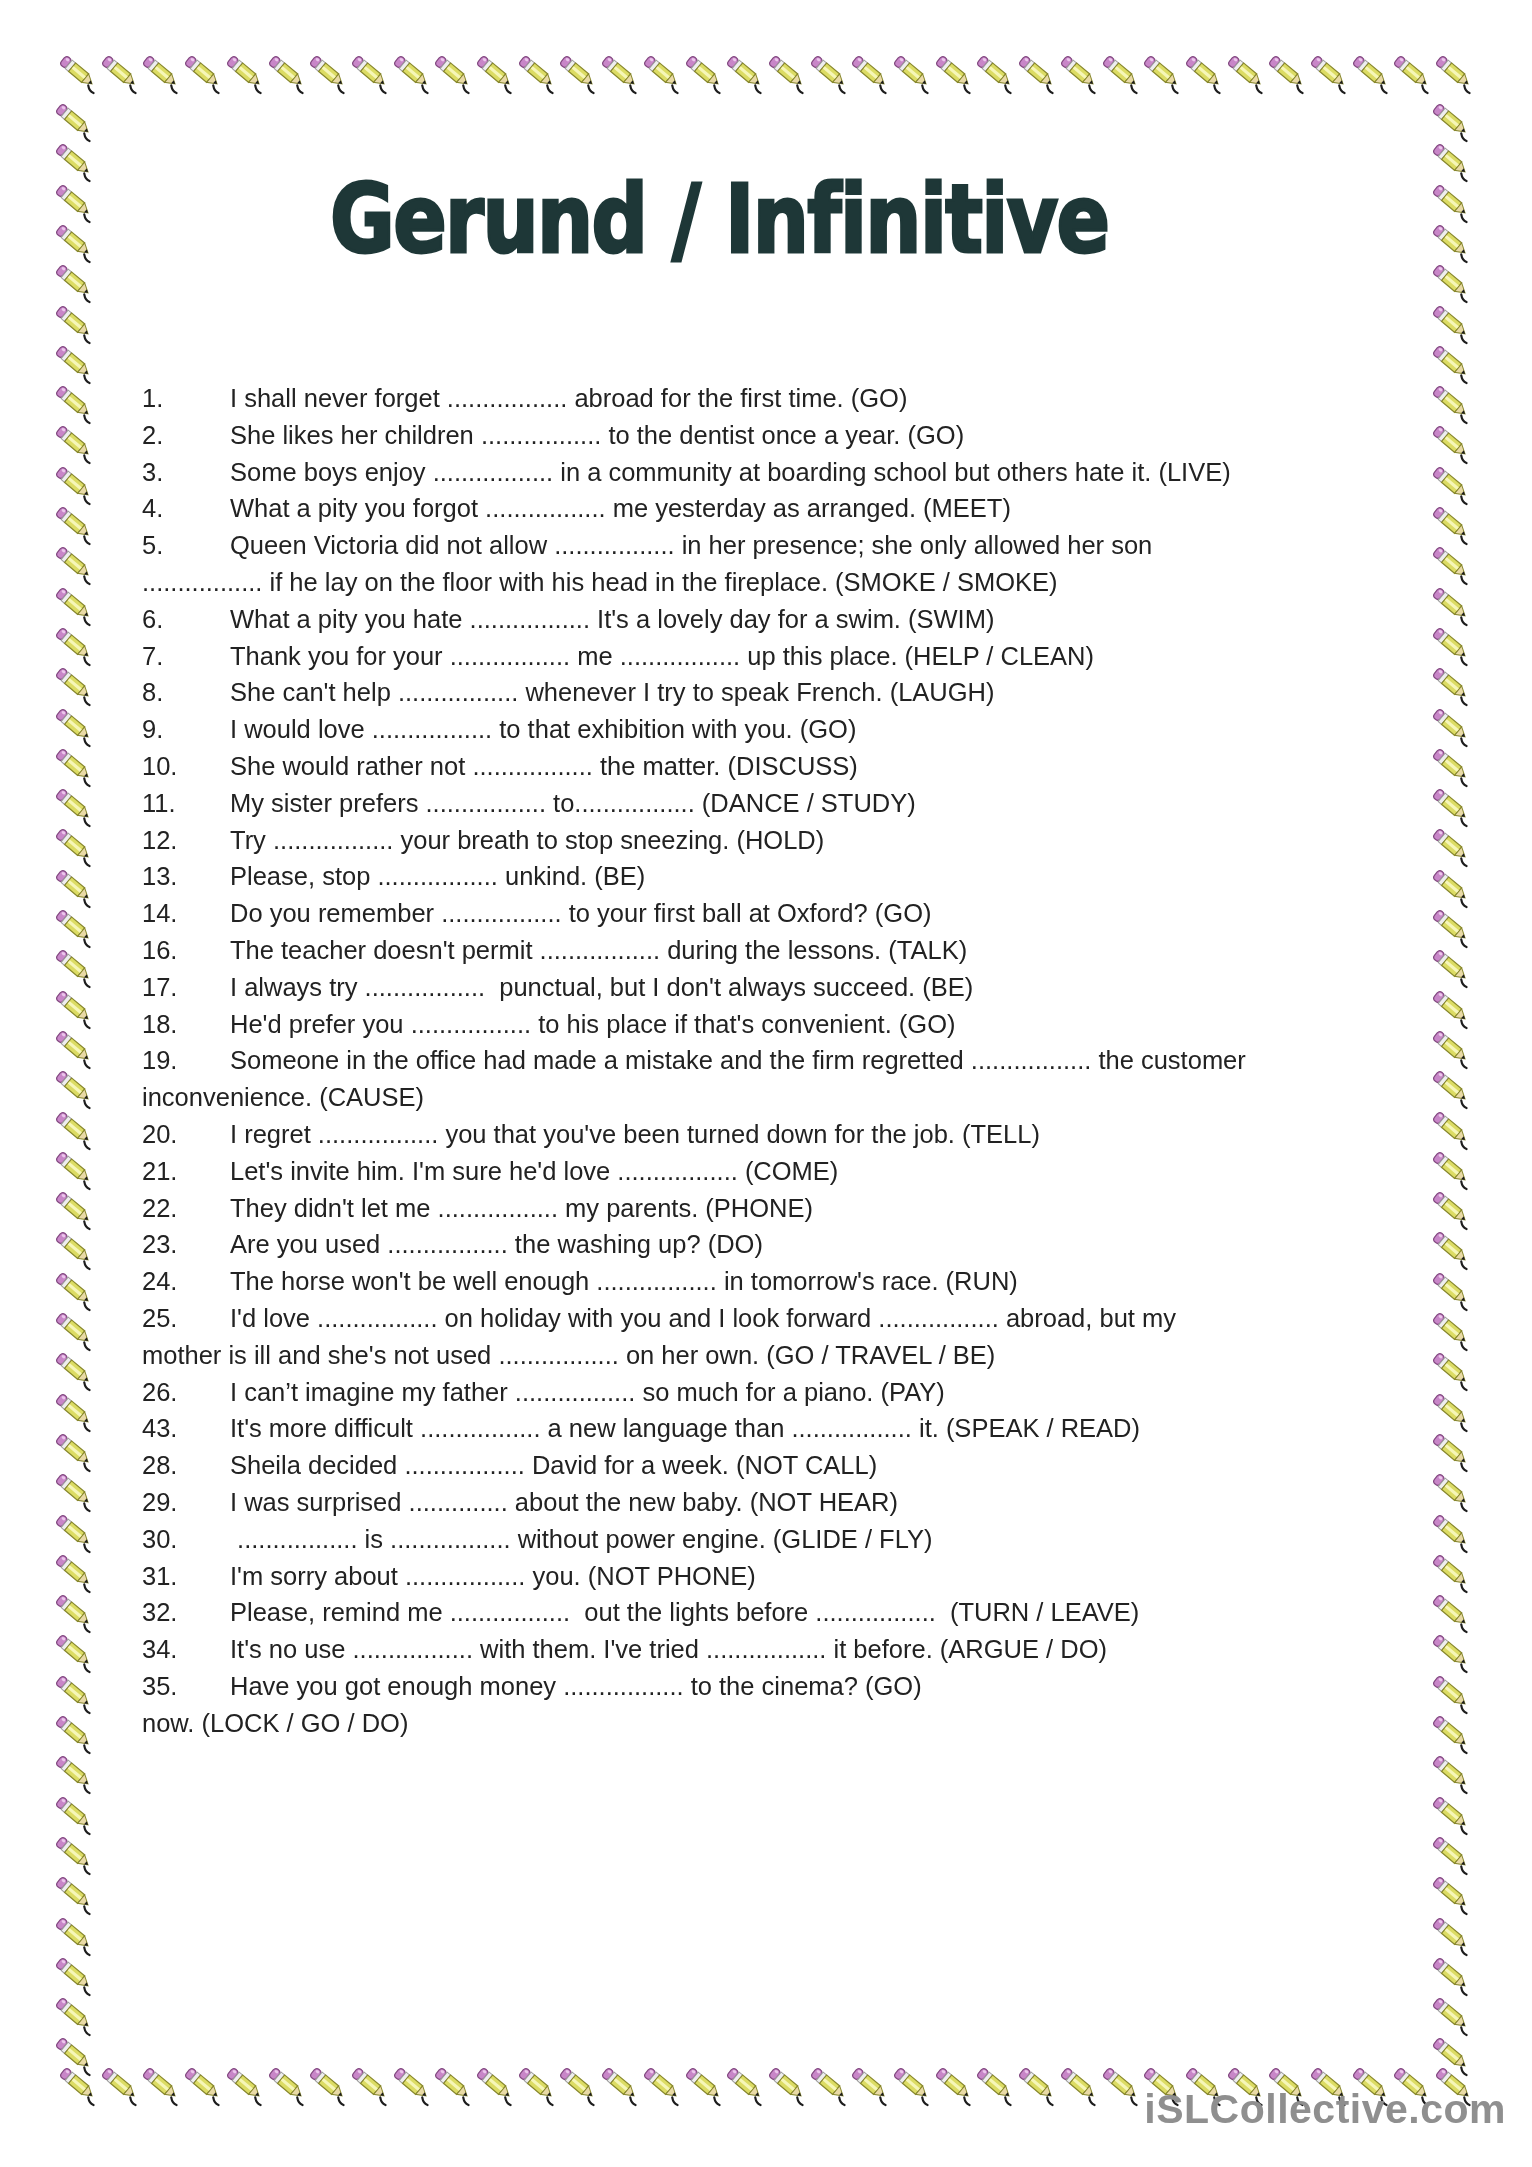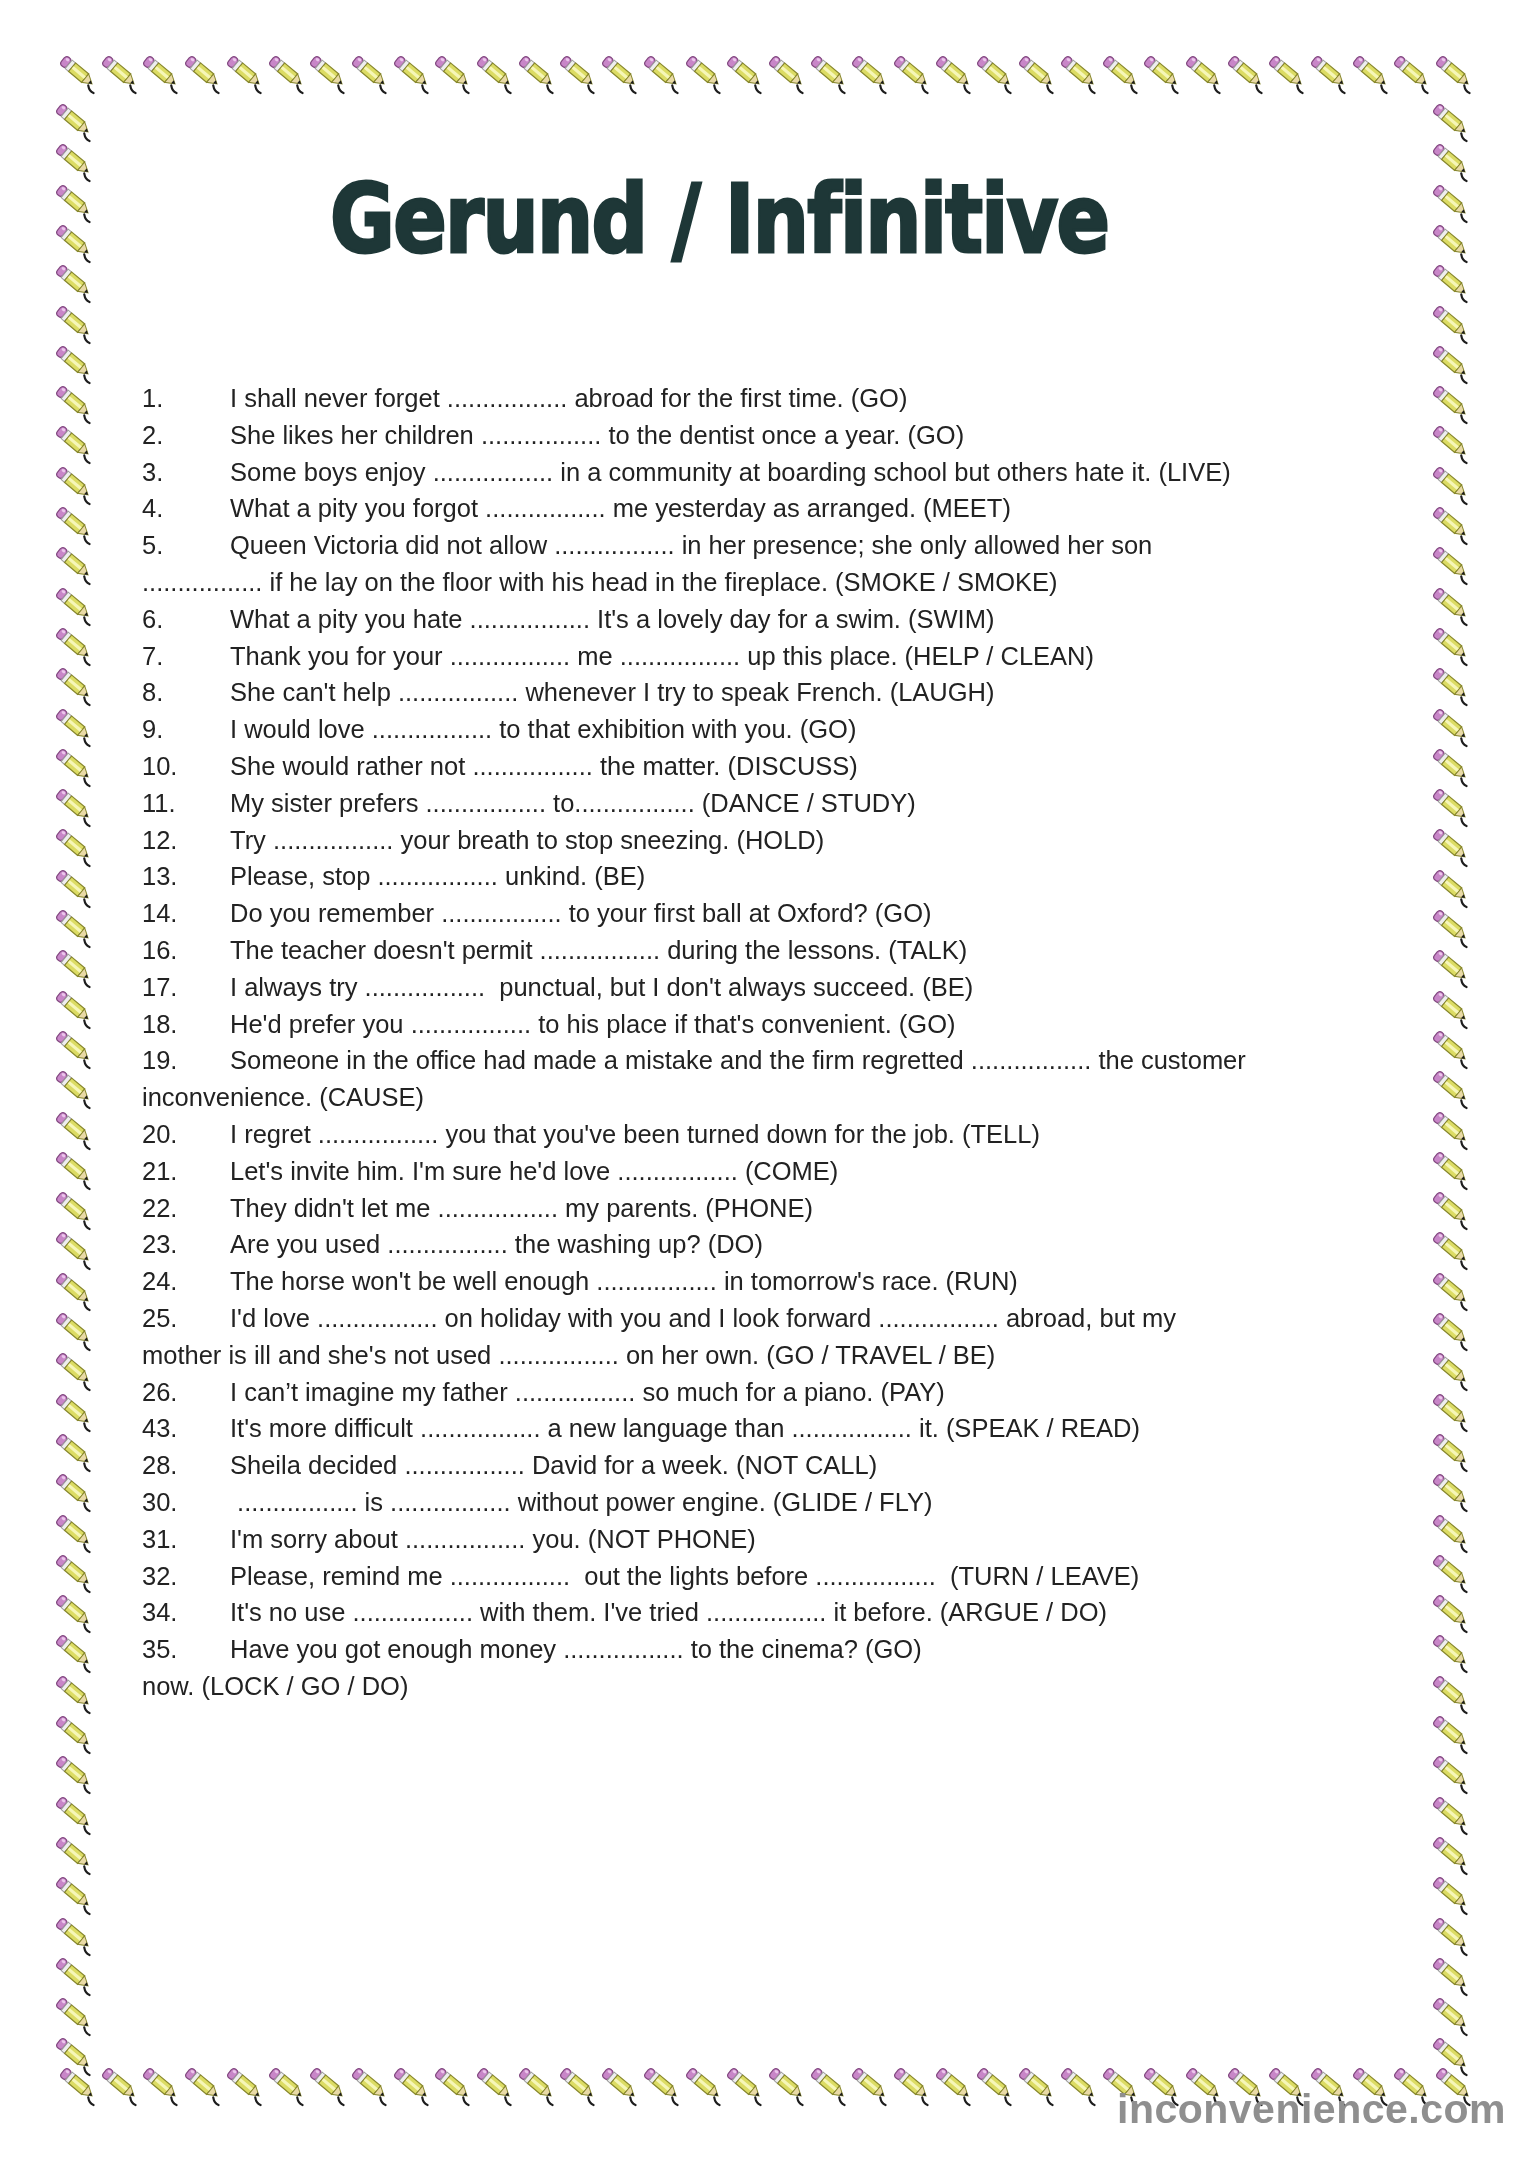--- a/index.html
+++ b/index.html
@@ -2493,20 +2493,24 @@
       </div>
       <div class="row">
         <span class="num">43.</span>
         <span class="txt">It's more difficult ................. a new language than ................. it. (SPEAK / READ)</span>
       </div>
       <div class="row">
         <span class="num">28.</span>
         <span class="txt">Sheila decided ................. David for a week. (NOT CALL)</span>
       </div>
       <div class="row">
+        <span class="num">29.</span>
+        <span class="txt">I was surprised .............. about the new baby. (NOT HEAR)</span>
+      </div>
+      <div class="row">
         <span class="num">30.</span>
         <span class="txt"> ................. is ................. without power engine. (GLIDE / FLY)</span>
       </div>
       <div class="row">
         <span class="num">31.</span>
         <span class="txt">I'm sorry about ................. you. (NOT PHONE)</span>
       </div>
       <div class="row">
         <span class="num">32.</span>
         <span class="txt">Please, remind me .................  out the lights before .................  (TURN / LEAVE)</span>
@@ -2517,15 +2521,15 @@
       </div>
       <div class="row">
         <span class="num">35.</span>
         <span class="txt">Have you got enough money ................. to the cinema? (GO)</span>
       </div>
       <div class="row cont">
         <span class="txt">now. (LOCK / GO / DO)</span>
       </div>
     </div>
 
-  <div class="watermark">inconvenience.com</div>
+  <div class="watermark">iSLCollective.com</div>
 
 </div>
 
 </body></html>

